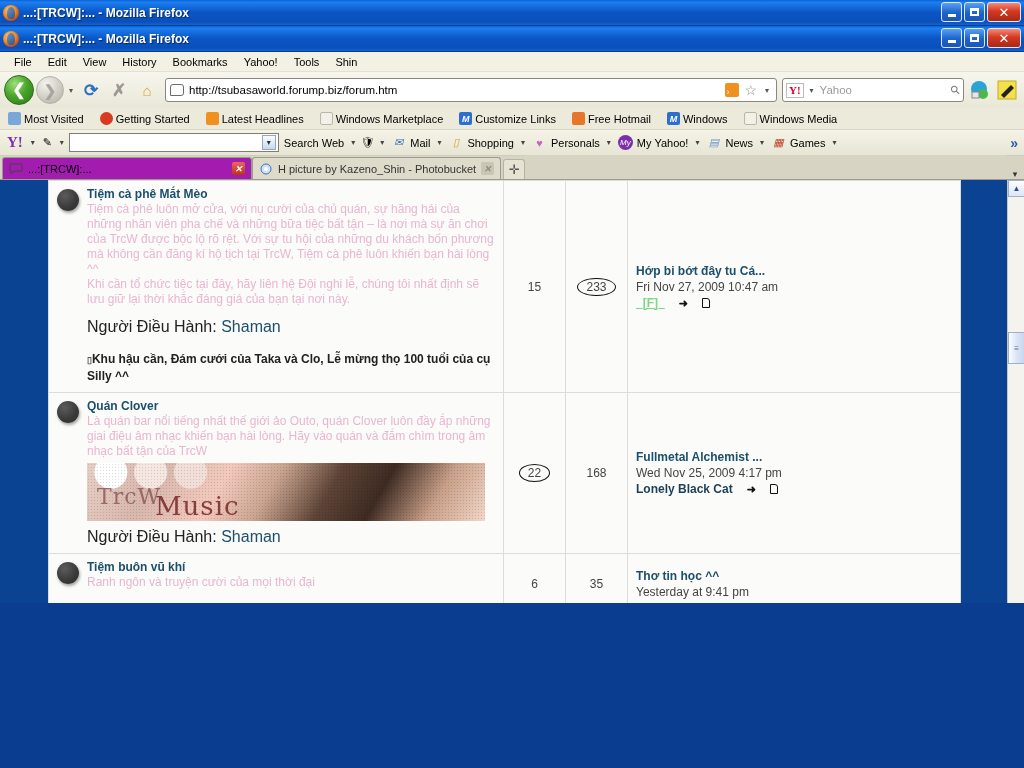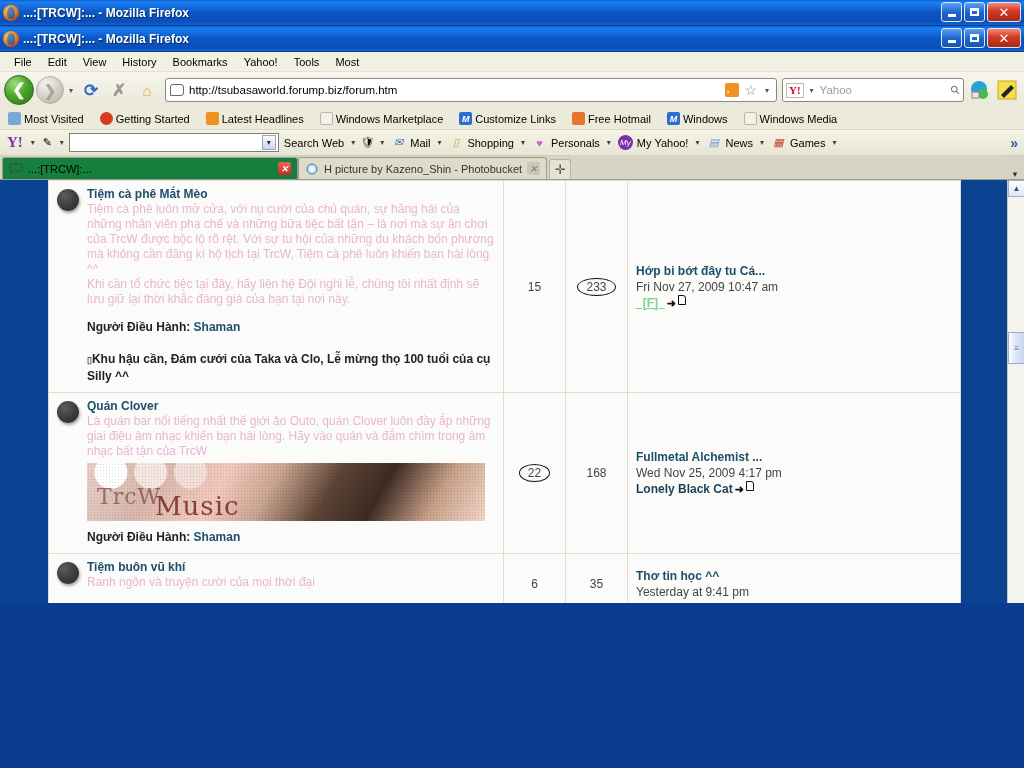--- a/index.html
+++ b/index.html
@@ -143,21 +143,21 @@
   
   .tabstrip {
     height:24px; background:#d7d4c3; display:flex; align-items:flex-end; padding-left:2px;
     border-bottom:1px solid #9d9b8e;
   }
   .tab {
     height:22px; display:flex; align-items:center; gap:5px;
     padding:0 6px; font-size:11px; white-space:nowrap;
     border:1px solid #9d9b8e; border-bottom:none; border-radius:3px 3px 0 0;
   }
-  .tab.active { background:#15803d; width:296px; }
+  .tab.active { background:#a21caf; width:250px; }
   .tab.inactive { background:#dedbcb; color:#333; }
   .tab .tico { width:14px;height:12px;flex:0 0 14px; }
   .tab .tclose {
     width:13px;height:13px;border-radius:2px;font-size:9px;color:#fff;font-weight:bold;
     display:flex;align-items:center;justify-content:center; margin-left:auto;
   }
   .tab.active .tclose { background:linear-gradient(to bottom,#e8685a,#c02d1c); }
   .tab.inactive .tclose { background:#c9c6b5; color:#8d8a7b; }
   .tab-new { width:22px;height:20px; display:flex;align-items:center;justify-content:center;
              font-size:13px;color:#555; border:1px solid #b5b3a4; border-bottom:none;
@@ -188,21 +188,21 @@
 
   .f-head { display:flex; gap:8px; align-items:flex-start; }
   .f-dot {
     width:22px;height:22px;border-radius:50%;flex:0 0 22px;margin-top:2px;
     background: radial-gradient(circle at 35% 30%, #5c5c5c 0%, #3b3b3b 55%, #2a2a2a 100%);
     box-shadow: 1px 2px 3px rgba(0,0,0,.35);
   }
   .f-body { flex:1 1 auto; }
   .f-title { font-size:12px; font-weight:bold; color:#1b4f6b; line-height:15px; }
   .f-desc { font-size:12px; color:#e8b6d2; line-height:15px; }
-  .f-mod { font-size:12px; font-weight:bold; color:#222; margin-top:12px; line-height:16px; }
+  .f-mod { font-size:16px; font-weight:normal; color:#222; margin-top:12px; line-height:16px; }
   .f-mod .modname { color:#1b4f6b; }
   .f-subs { font-size:12px; font-weight:bold; color:#222; line-height:16px;margin-top:16px; }
   .f-subs .pg { font-size:9px; color:#555; }
   .f-banner {
     width:398px; height:58px; margin:4px 0 8px 0;
     background:
       radial-gradient(circle at 6% 16%, #ffffff 0 16px, transparent 17px),
       radial-gradient(circle at 16% 16%, #f6e6e2 0 16px, transparent 17px),
       radial-gradient(circle at 26% 16%, #f2ded8 0 16px, transparent 17px),
       linear-gradient(120deg, #e8cfc4 0%, #d8b7ad 18%, #f3c9bd 34%, #caa591 46%, #5d4436 60%, #3d2b22 72%, #c9a089 86%, #f2d7c8 100%);
@@ -217,21 +217,21 @@
     font-family:"DejaVu Serif", serif; letter-spacing:1px; opacity:.9;
   }
   .f-banner .dots {
     position:absolute; inset:0;
     background-image: radial-gradient(#00000022 0.8px, transparent 0.9px);
     background-size: 3px 3px;
   }
 
   .lp-title { font-size:12px; font-weight:bold; color:#1b4f6b; line-height:16px; }
   .lp-date { font-size:12px; color:#444; line-height:16px; }
-  .lp-user { font-size:12px; font-weight:bold; line-height:16px; display:flex; align-items:flex-start; gap:2px;}
+  .lp-user { font-size:12px; font-weight:bold; line-height:16px; display:flex; align-items:center; gap:14px;}
   .lp-user .uname-green { color:#7fd48a; text-decoration:underline; }
   .lp-user .uname-dark  { color:#1b3f57; }
   .lp-arrow { font-size:11px; color:#111; }
   .lp-doc { display:inline-block; width:8px;height:10px;border:1px solid #111; border-radius:0 3px 0 0; }
 
   .circled {
     display:inline-block; padding:2px 9px; position:relative;
   }
   .circled::after {
     content:""; position:absolute; left:0; top:0; right:0; bottom:0;
@@ -291,21 +291,21 @@
 </div>
 
 <div class="menubar">
   <span class="mi">File</span>
   <span class="mi">Edit</span>
   <span class="mi">View</span>
   <span class="mi">History</span>
   <span class="mi">Bookmarks</span>
   <span class="mi">Yahoo!</span>
   <span class="mi">Tools</span>
-  <span class="mi">Most</span>
+  <span class="mi">Shin</span>
 </div>
 
 <div class="navbar">
   <span class="nav-back">❮</span>
   <span class="nav-fwd">❯</span>
   <span class="nav-drop">▾</span>
   <span class="nav-ico nav-reload">⟳</span>
   <span class="nav-ico nav-stop">✗</span>
   <span class="nav-ico nav-home">⌂</span>
   <span class="urlbar">

